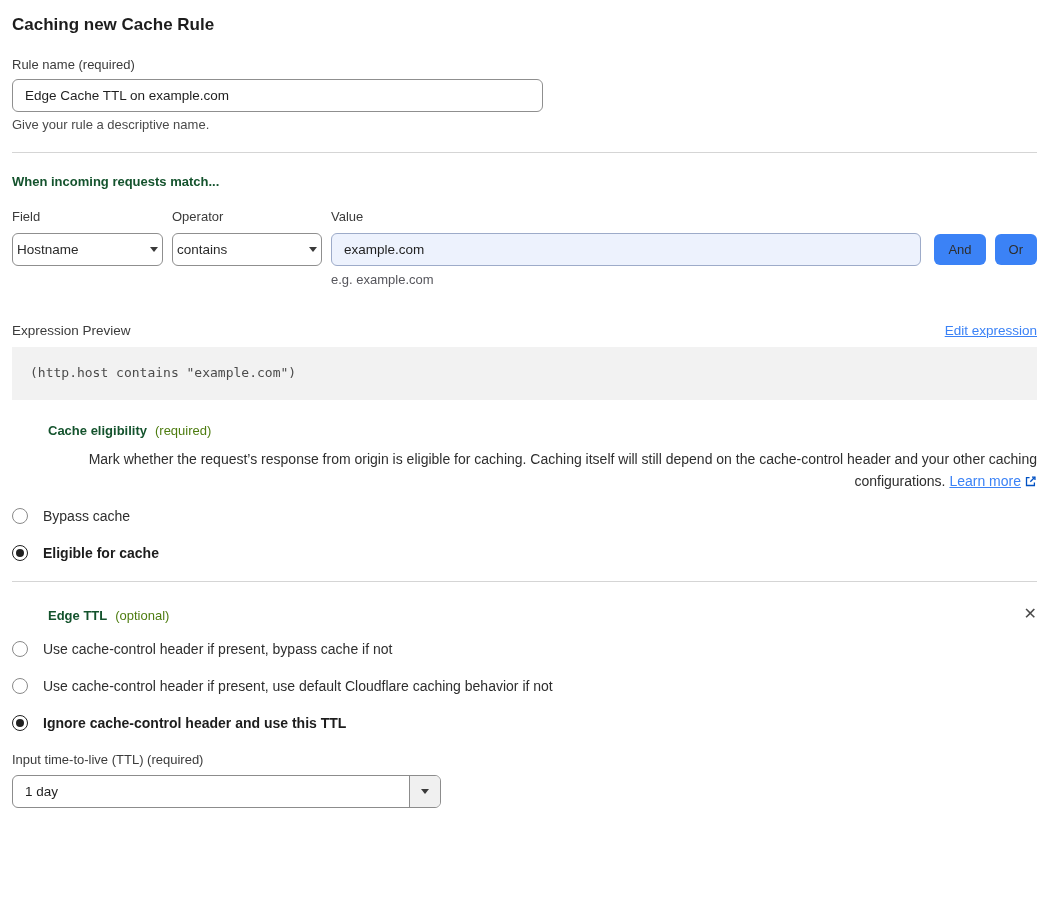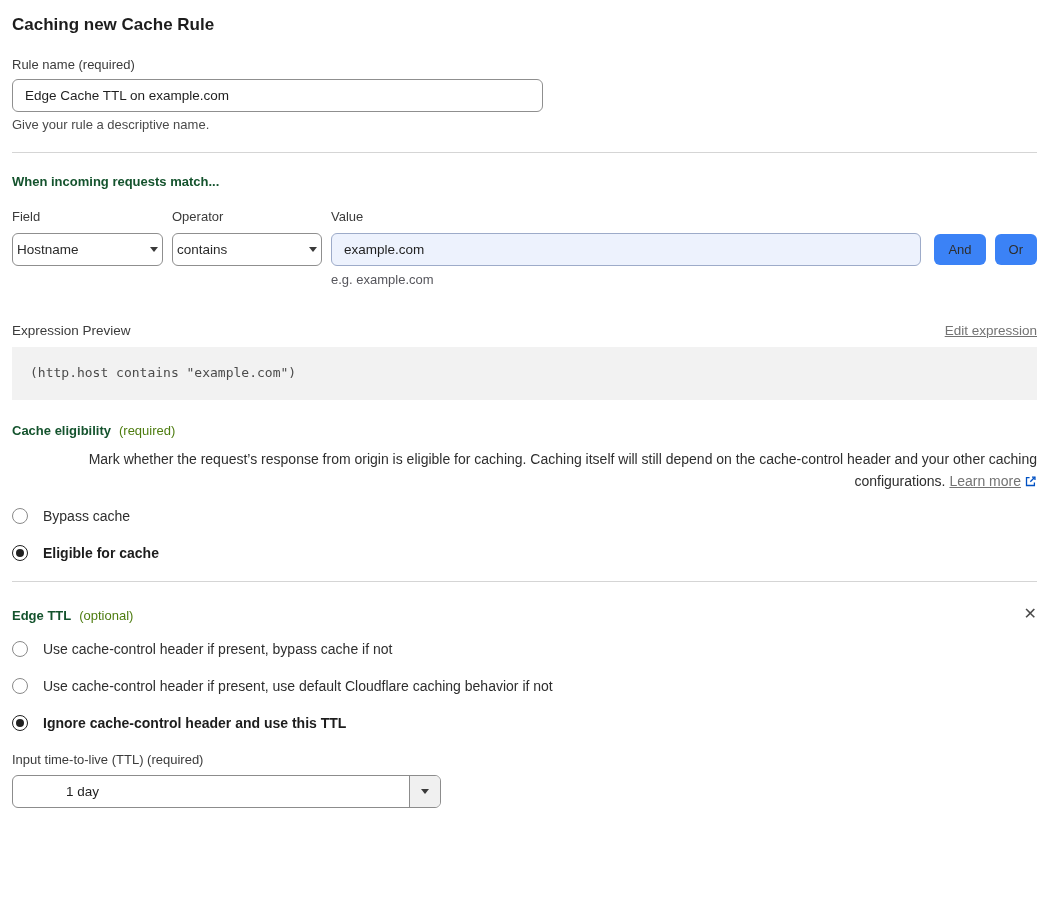--- a/index.html
+++ b/index.html
@@ -46,50 +46,50 @@
   .gray-btn {
     height: 31px; padding: 0 14px; border: none; border-radius: 6px;
     background: #3b82f6; color: #2e2e2e; font-size: 13px;
     font-family: "Liberation Sans", "DejaVu Sans", sans-serif; cursor: pointer;
   }
   .gray-btn.and { margin-left: 4px; }
   .helper-row { margin-top: 6px; margin-left: 319px; font-size: 13px; line-height: 16px; color: #56565c; }
 
   .expr-row { margin-top: 35px; display: flex; justify-content: space-between; align-items: baseline; }
   .expr-label { font-size: 13.5px; color: #3b3b3b; }
-  a.link { color: #737373; text-decoration: underline; cursor: pointer; }
+  a.link { color: #3b82f6; text-decoration: underline; cursor: pointer; }
   .edit-expr { font-size: 13.5px; }
   .code-block {
     margin-top: 9px; background: #f2f2f2; padding: 19px 18px;
     font-family: "Liberation Mono", "DejaVu Sans Mono", monospace;
     font-size: 13px; line-height: 14px; color: #4b4b4b;
   }
 
   .then-heading { margin-top: 22px; }
 
-  .section-head { margin-top: 21px; display: flex; align-items: baseline; gap: 8px; }
+  .section-head { margin-top: 21px; display: flex; align-items: baseline; gap: 8px; margin-left: 36px; }
   .qualifier { font-size: 13px; color: #4d7c0f; }
   .desc { margin-top: 9px; font-size: 14px; line-height: 21.5px; color: #2e2e2e; text-align: right; }
   .desc .link { font-size: 14px; }
   .edge-desc { max-width: 832px; }
   .ext-icon { display: inline-block; vertical-align: -2px; margin-left: 3px; }
 
   .radio-row { display: flex; align-items: center; gap: 15px; height: 18px; font-size: 14px; color: #2e2e2e; cursor: pointer; }
   .radio-row.first { margin-top: 15px; }
   .radio-row + .radio-row { margin-top: 19px; }
   .radio { flex: 0 0 auto; width: 16px; height: 16px; border-radius: 50%; border: 1px solid #8a8a8a; background: #fff; position: relative; }
   .radio.selected { border-color: #1f1f1f; }
   .radio.selected::after { content: ""; position: absolute; left: 3px; top: 3px; width: 8px; height: 8px; border-radius: 50%; background: #1f1f1f; }
   .radio-label.bold { font-weight: 700; color: #1d1d1d; }
 
   .edge-head-row { margin-top: 24px; display: flex; justify-content: space-between; align-items: flex-start; }
   .close-btn { border: none; background: transparent; font-size: 16px; line-height: 16px; color: #4a4a4a; cursor: pointer; padding: 0; font-family: "DejaVu Sans", sans-serif; }
 
   .ttl-label { margin-top: 20px; }
-  .combo { margin-top: 7px; width: 429px; height: 33px; border: 1px solid #8c8c8c; border-radius: 6px; display: flex; background: #fff; cursor: pointer; padding-left: 41px; }
+  .combo { margin-top: 7px; width: 429px; height: 33px; border: 1px solid #8c8c8c; border-radius: 6px; display: flex; background: #fff; cursor: pointer; }
   .combo-value { flex: 1; display: flex; align-items: center; padding: 0 12px; font-size: 13.5px; color: #1f1f1f; }
   .combo-btn { flex: 0 0 31px; border-left: 1px solid #8c8c8c; background: #f0f0f0; border-radius: 0 5px 5px 0; display: flex; align-items: center; justify-content: center; }
 </style>
 </head>
 <body>
 
 <div class="page">
 
   <h1 class="page-title">Caching new Cache Rule</h1>
 

